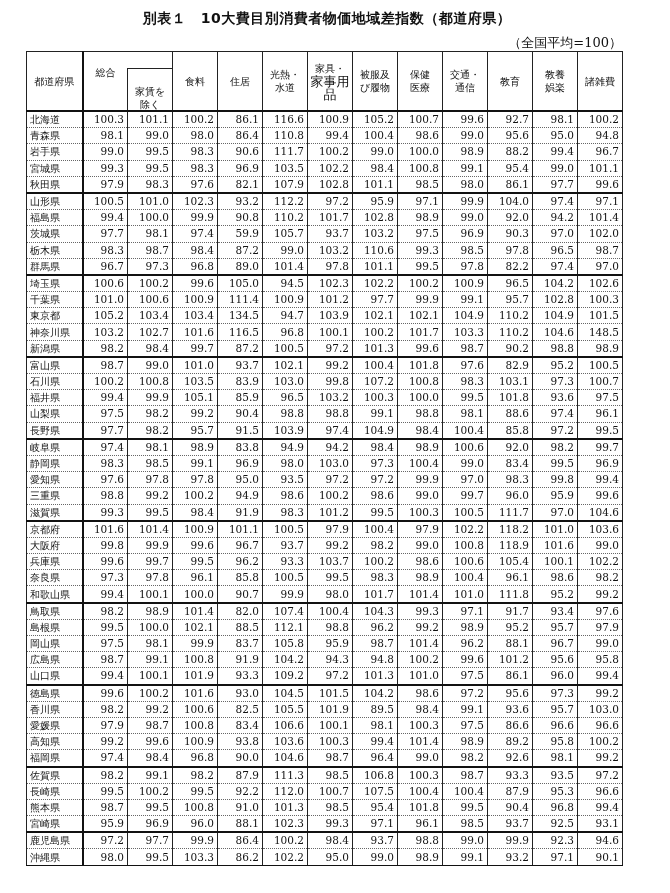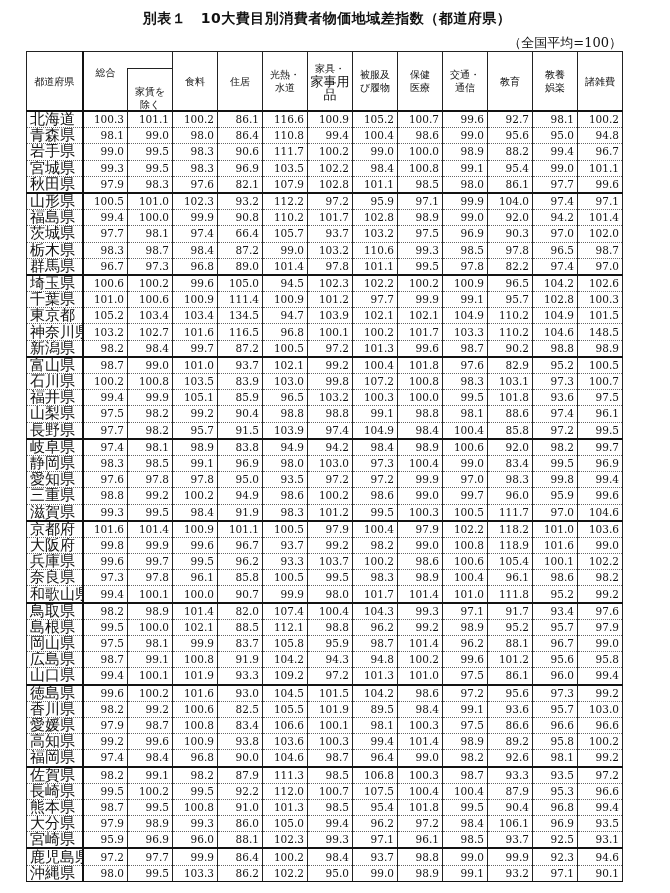--- a/index.html
+++ b/index.html
@@ -30,21 +30,21 @@
   thead th {
     font-weight: normal; font-size: 10px; line-height: 13px;
     text-align: center; vertical-align: middle;
     font-family: "DejaVu Sans", "Liberation Sans", sans-serif;
     height: 58px; white-space: normal;
   }
   thead tr { border-bottom: 2px solid #111; }
   td { height: 15.2px; line-height: 15px; text-align: right; padding-right: 3px; }
   td.pref {
     text-align: left; padding-left: 3px; padding-right: 0;
-    font-family: "DejaVu Sans", "Liberation Sans", sans-serif; font-size: 15px;
+    font-family: "DejaVu Sans", "Liberation Sans", sans-serif; font-size: 10px;
   }
   td.pref, th.pref { border-right: 2px solid #111; }
   tr.block-start td { border-top: 2.5px solid #111; }
   tbody td { border-bottom: 1px dotted #666; border-top: 1px dotted #666; }
   tbody tr.block-start td { border-top: 2.5px solid #111; }
   tbody tr:last-child td { border-bottom: 1.5px solid #111; }
   table { border: 1.5px solid #111; }
 </style>
 </head>
 <body>
@@ -215,21 +215,21 @@
         <td>99.0</td>
         <td>92.0</td>
         <td>94.2</td>
         <td>101.4</td>
       </tr>
       <tr>
         <td class="pref">茨城県</td>
         <td>97.7</td>
         <td>98.1</td>
         <td>97.4</td>
-        <td>66.4</td>
+        <td>59.9</td>
         <td>105.7</td>
         <td>93.7</td>
         <td>103.2</td>
         <td>97.5</td>
         <td>96.9</td>
         <td>90.3</td>
         <td>97.0</td>
         <td>102.0</td>
       </tr>
       <tr>
@@ -751,35 +751,20 @@
         <td>101.3</td>
         <td>98.5</td>
         <td>95.4</td>
         <td>101.8</td>
         <td>99.5</td>
         <td>90.4</td>
         <td>96.8</td>
         <td>99.4</td>
       </tr>
       <tr>
-        <td class="pref">大分県</td>
-        <td>97.9</td>
-        <td>98.9</td>
-        <td>99.3</td>
-        <td>86.0</td>
-        <td>105.0</td>
-        <td>99.4</td>
-        <td>96.2</td>
-        <td>97.2</td>
-        <td>98.4</td>
-        <td>106.1</td>
-        <td>96.9</td>
-        <td>93.5</td>
-      </tr>
-      <tr>
         <td class="pref">宮崎県</td>
         <td>95.9</td>
         <td>96.9</td>
         <td>96.0</td>
         <td>88.1</td>
         <td>102.3</td>
         <td>99.3</td>
         <td>97.1</td>
         <td>96.1</td>
         <td>98.5</td>

